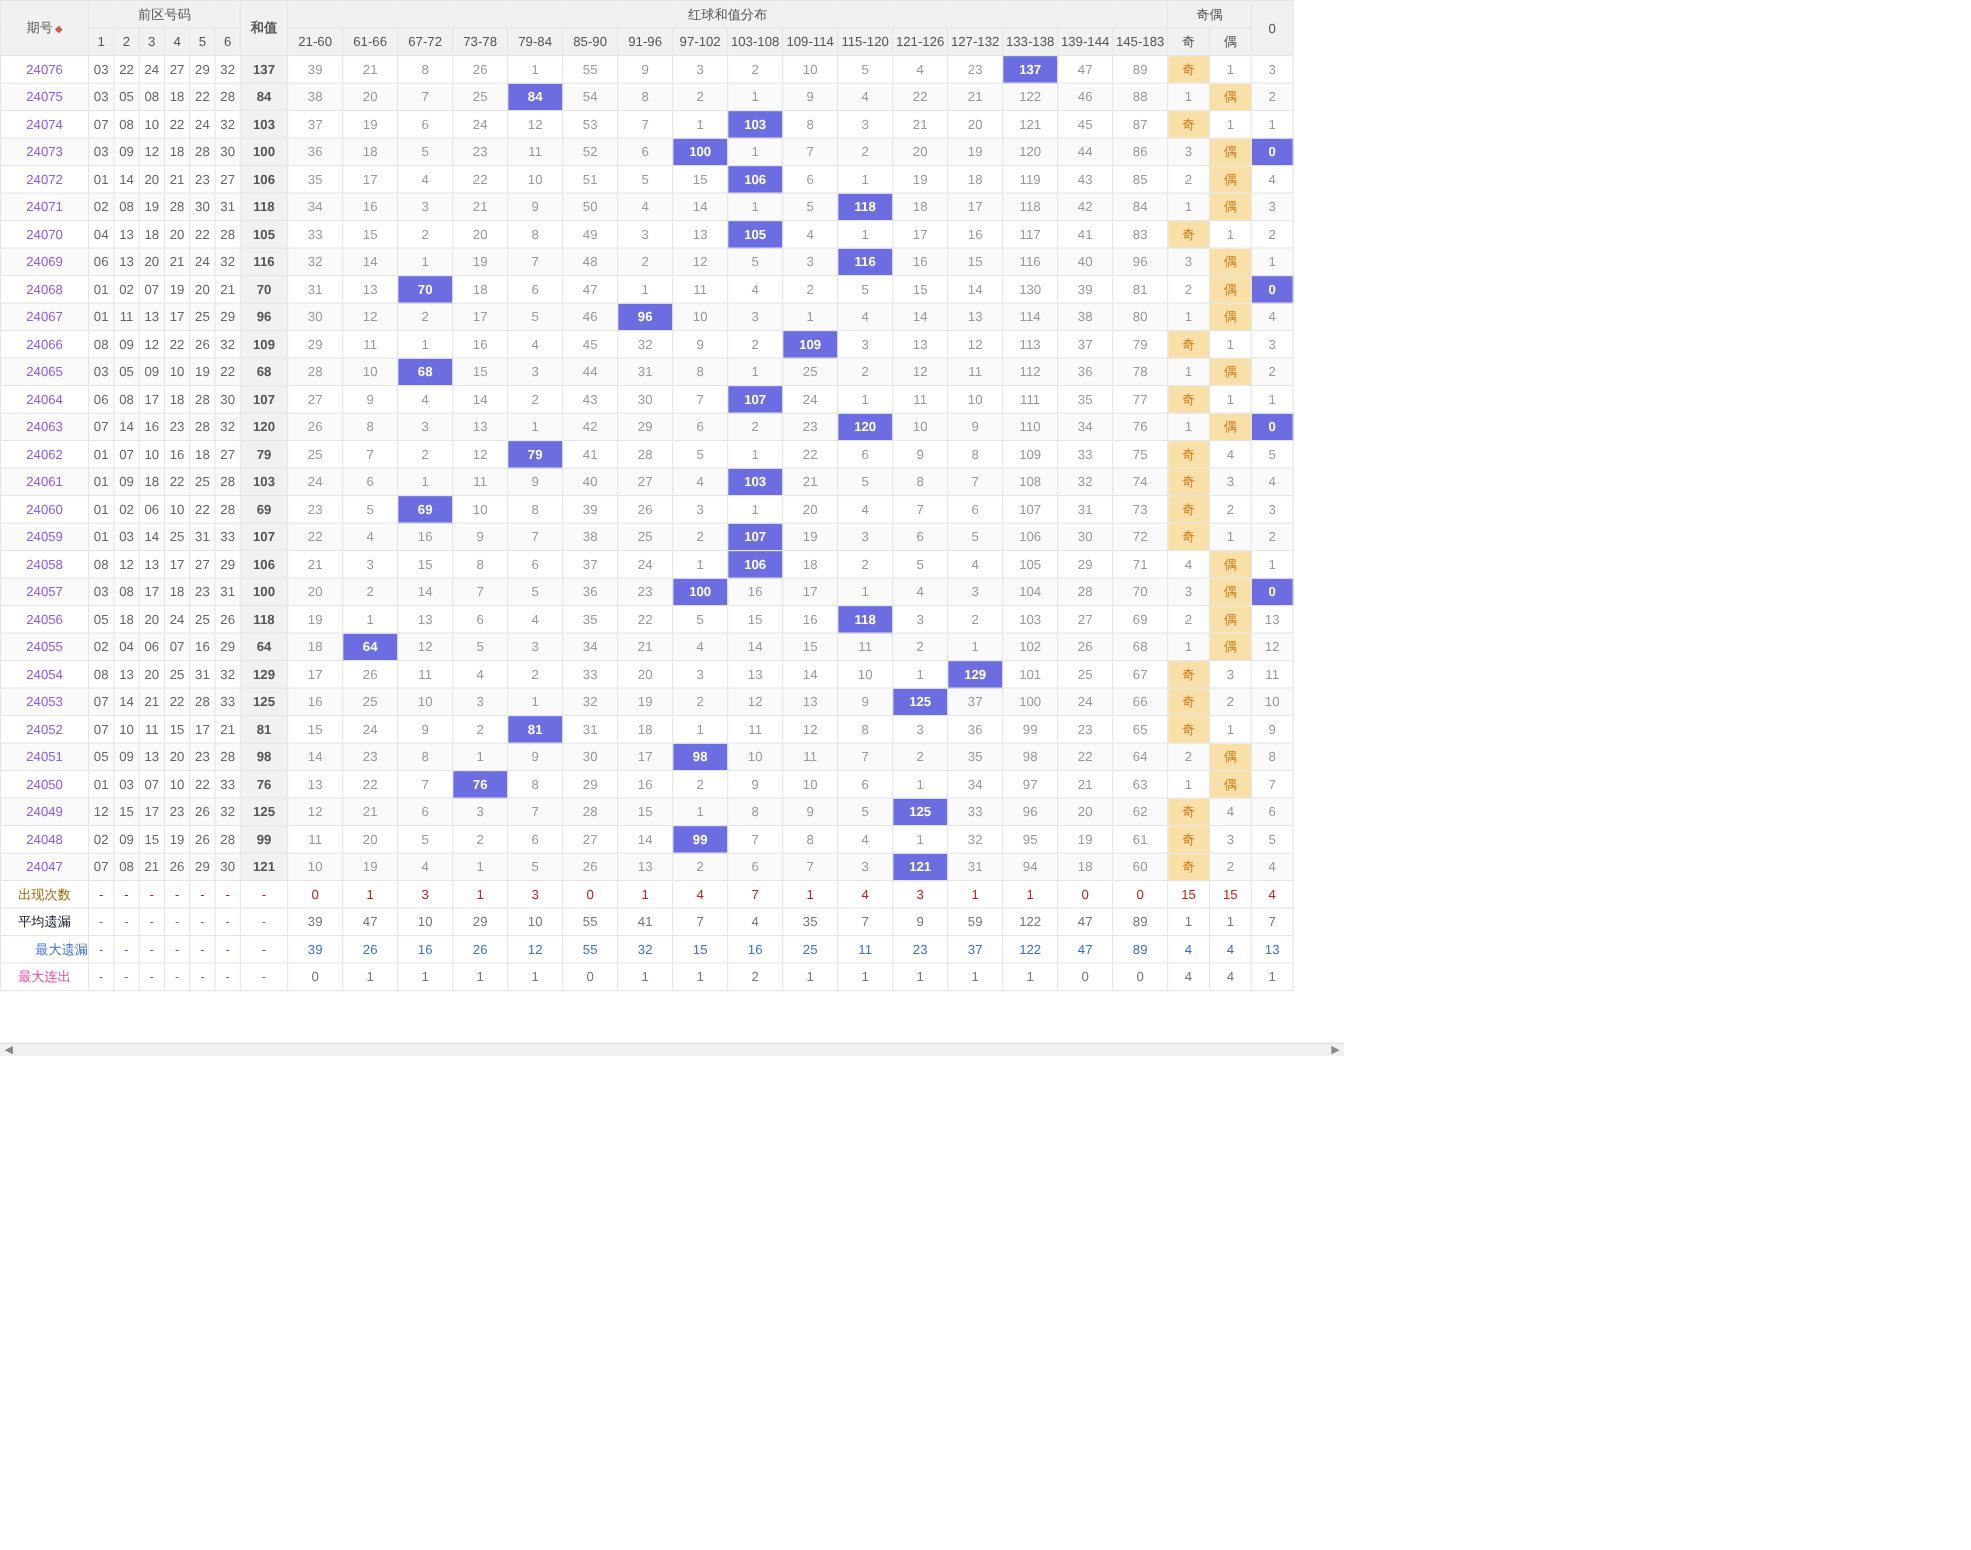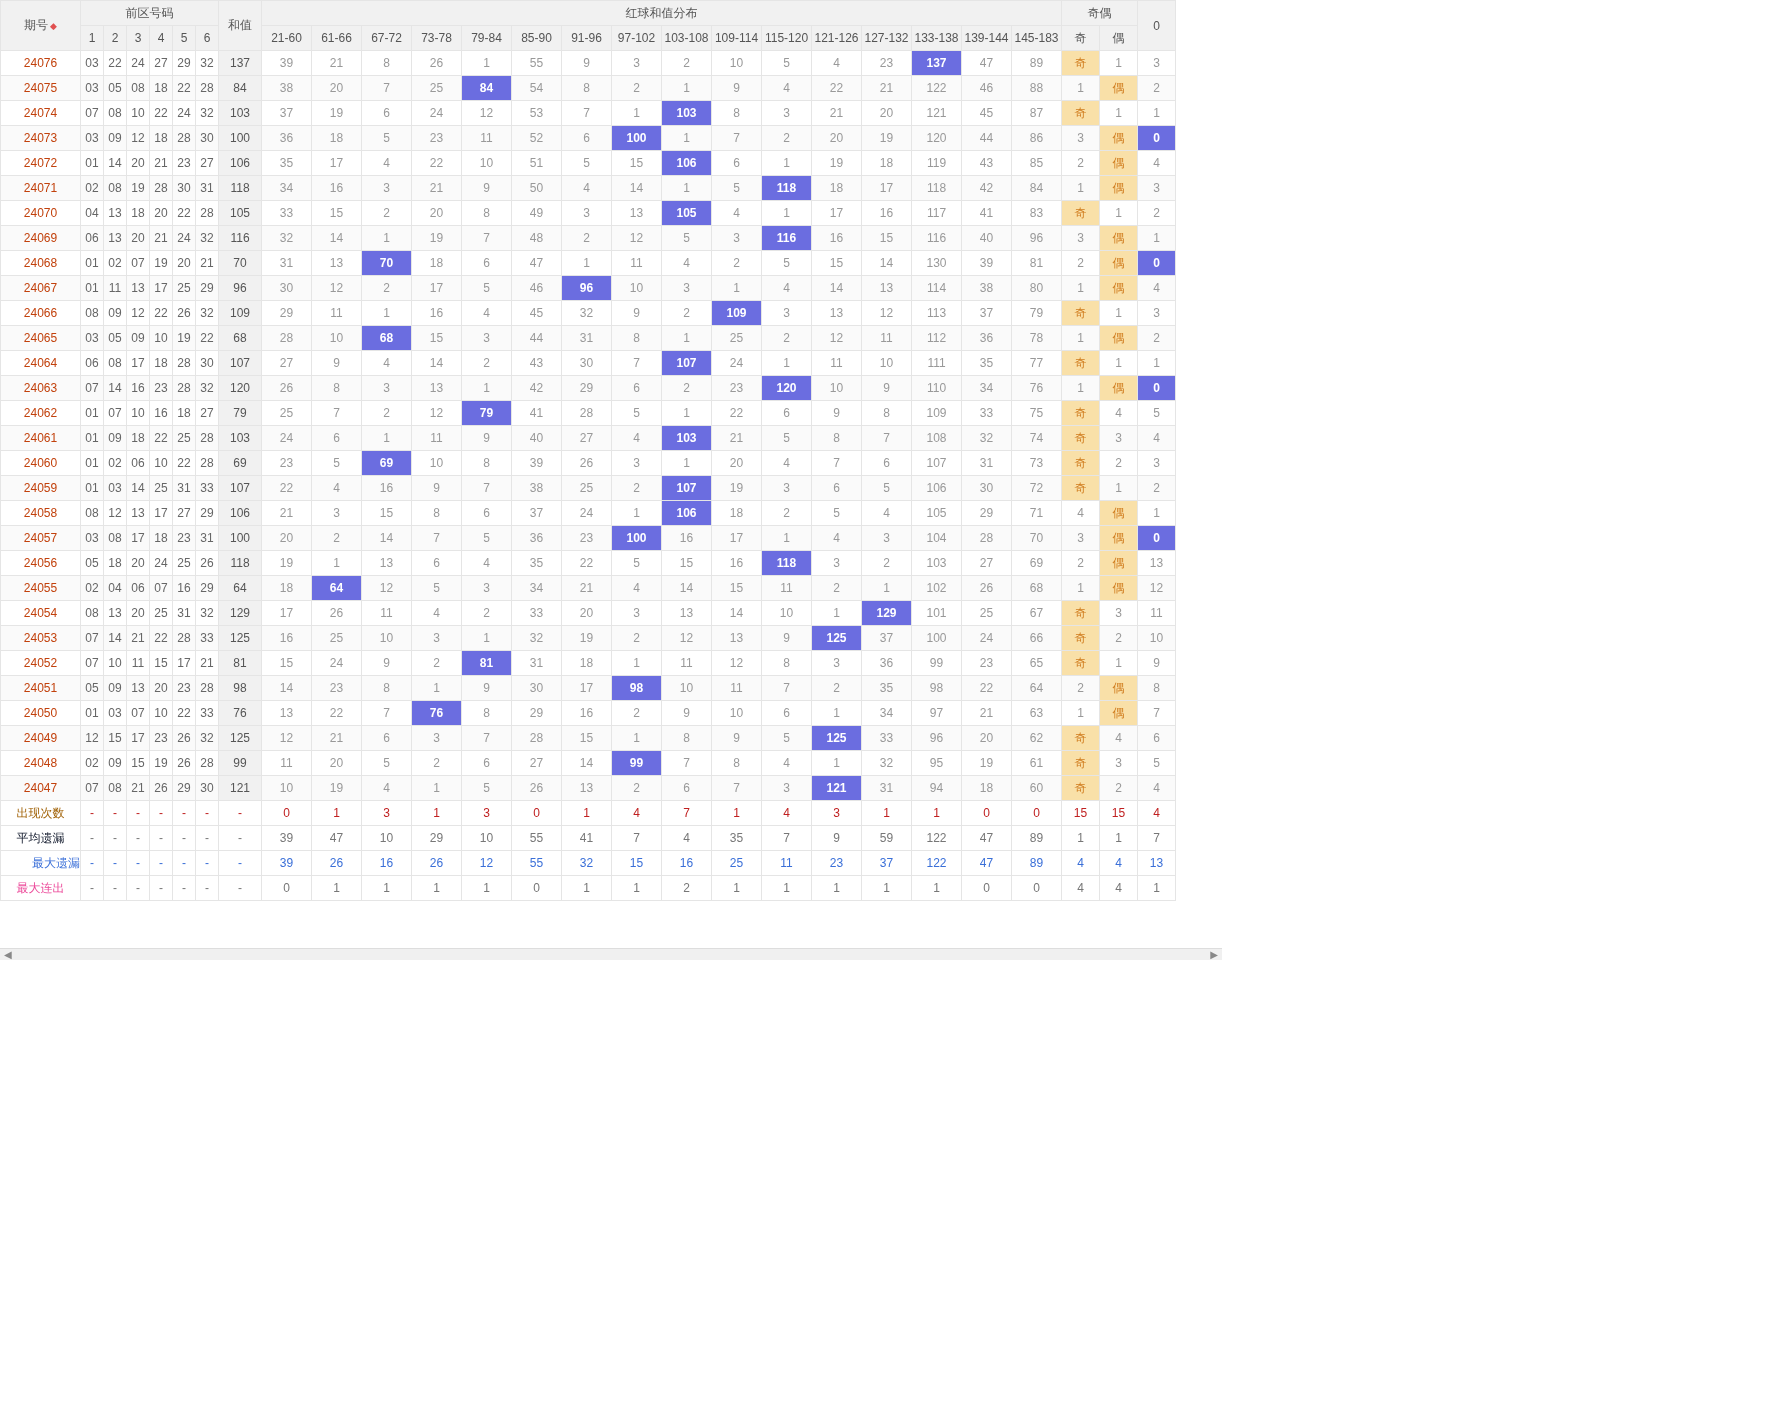--- a/index.html
+++ b/index.html
@@ -5,26 +5,26 @@
   * { box-sizing: border-box; margin: 0; padding: 0; }
   body { font-family: Arial, "Microsoft YaHei", sans-serif; font-size: 12px; color: #333; background: #fff; }
   .table-wrap { overflow-x: auto; width: 1222px; height: 960px; position: relative; }
   table { border-collapse: collapse; table-layout: fixed; }
   th, td { border: 1px solid #e5e5e5; text-align: center; vertical-align: middle; height: 25px; white-space: nowrap; }
   thead th { background: #f1f1f1; color: #555; font-weight: normal; }
   tbody tr.odd td { background: #fafafa; }
   tbody tr.even td { background: #fff; }
   .col-issue { width: 58px; }
   .col-num { width: 23px; }
-  .col-sum { width: 43px; }
+  .col-sum { width: 43px; font-weight: bold; }
   .col-dist { width: 50px; }
   .col-parity { width: 38px; }
   .col-zero { width: 38px; }
   .sort-icon { color: #e05050; font-size: 9px; margin-left: 2px; }
-  td.issue-cell { color: #c2410c; }
+  td.issue-cell { color: #8b5cf6; }
   td.num-cell { color: #666; }
   td.sum-cell { background: #f1f1f1 !important; color: #555; }
   td.dist-cell { color: #999; }
   td.hit { background: #6b6de0 !important; color: #fff; font-weight: bold; }
   td.parity-hit { background: #f9e0a8 !important; color: #d07c1d; }
   td.zero-hit { background: #6b6de0 !important; color: #fff; font-weight: bold; }
   tr.stat td { font-weight: normal; }
   tr.stat-appear td.v { color: #c02020; }
   tr.stat-avg td.v { color: #777; }
   tr.stat-max td.v { color: #3a6fd8; }

